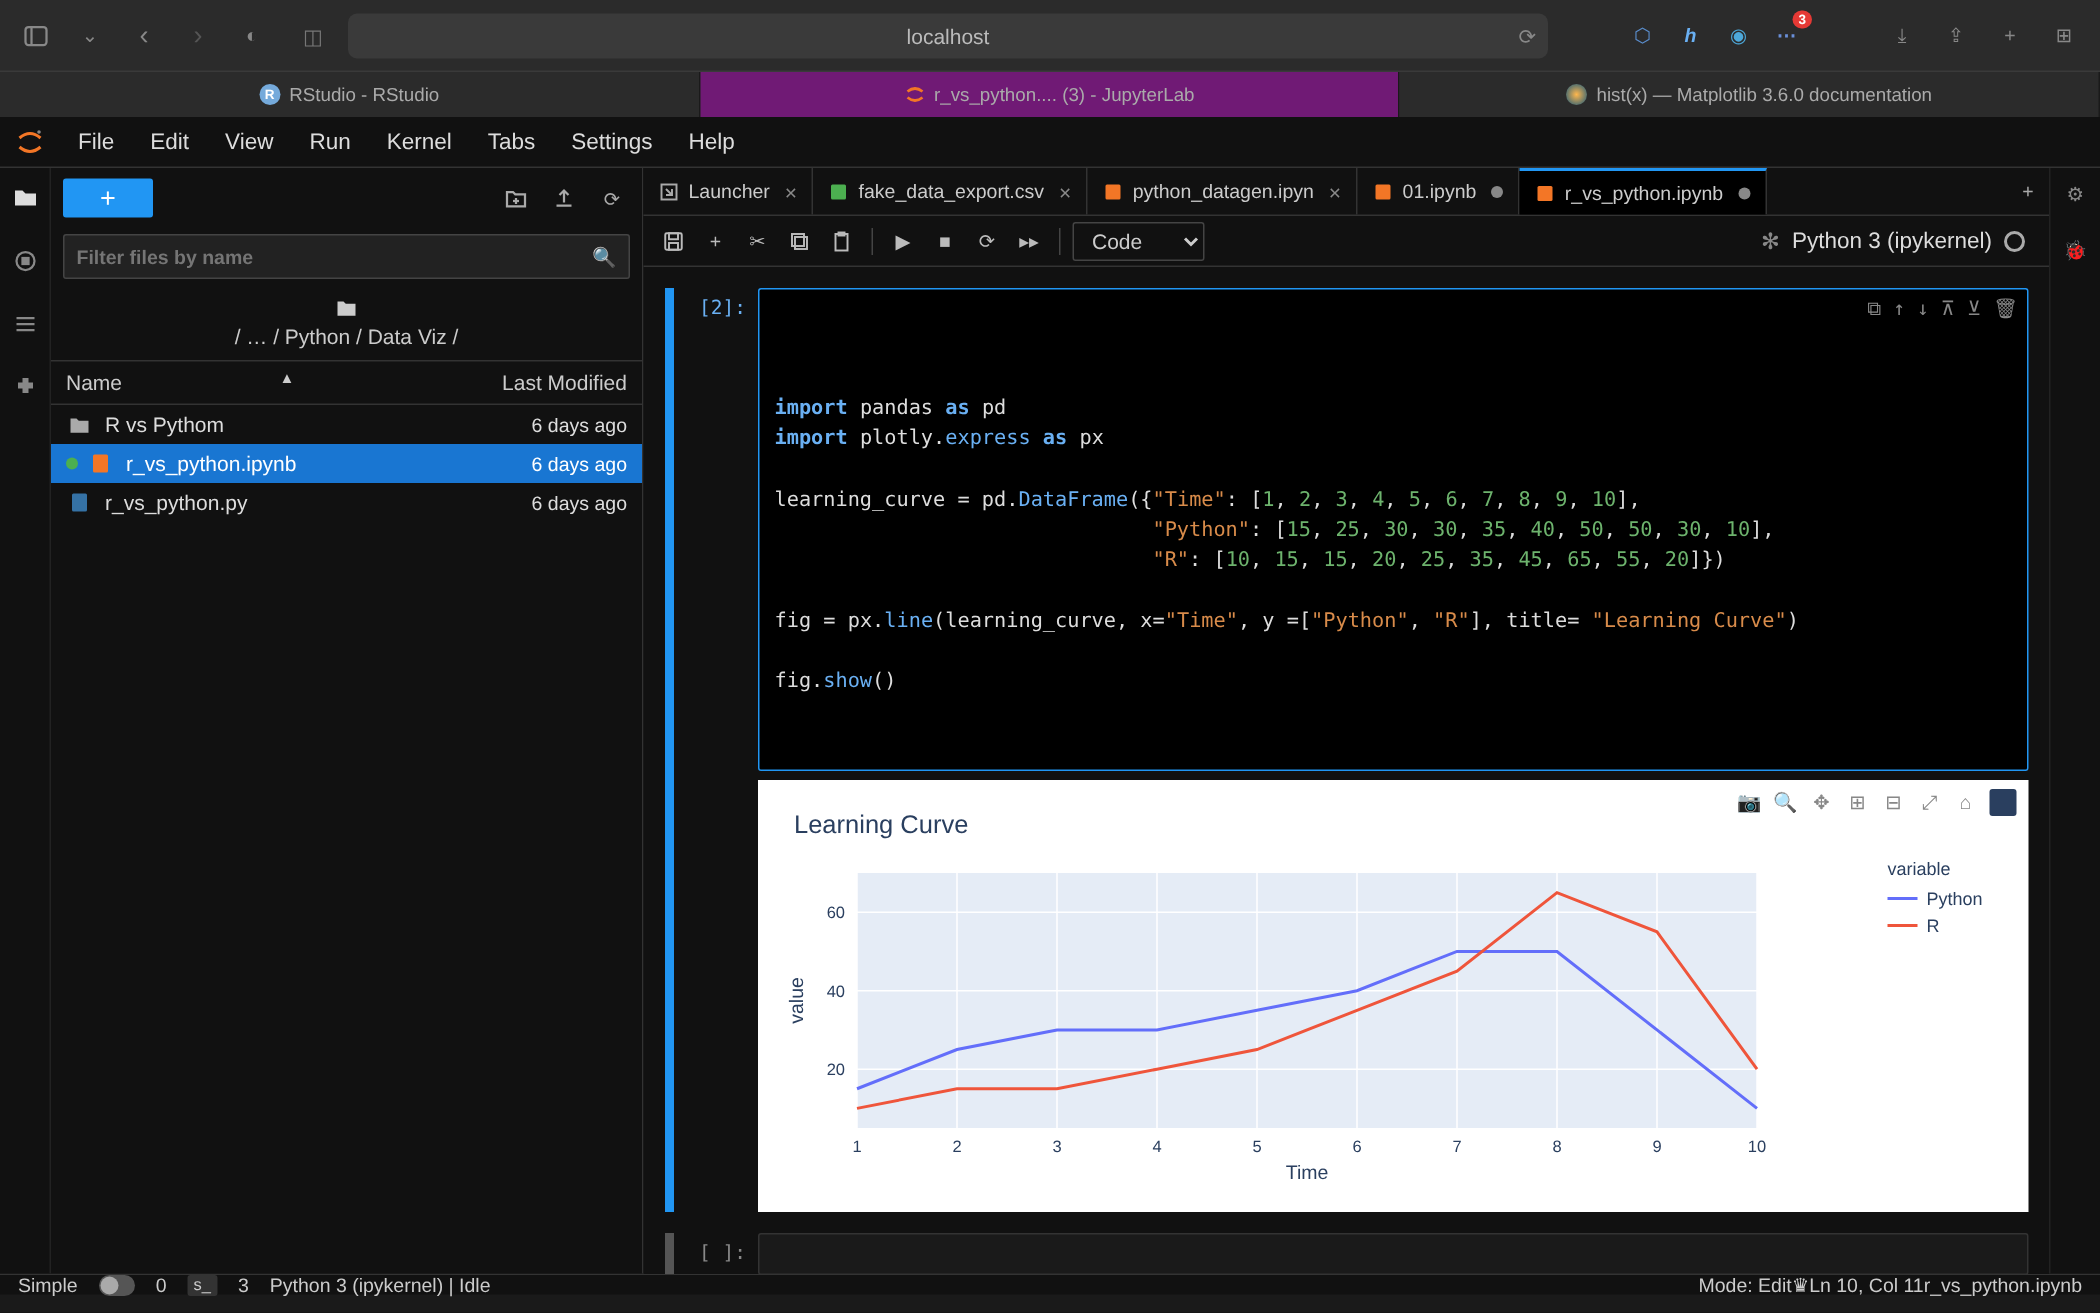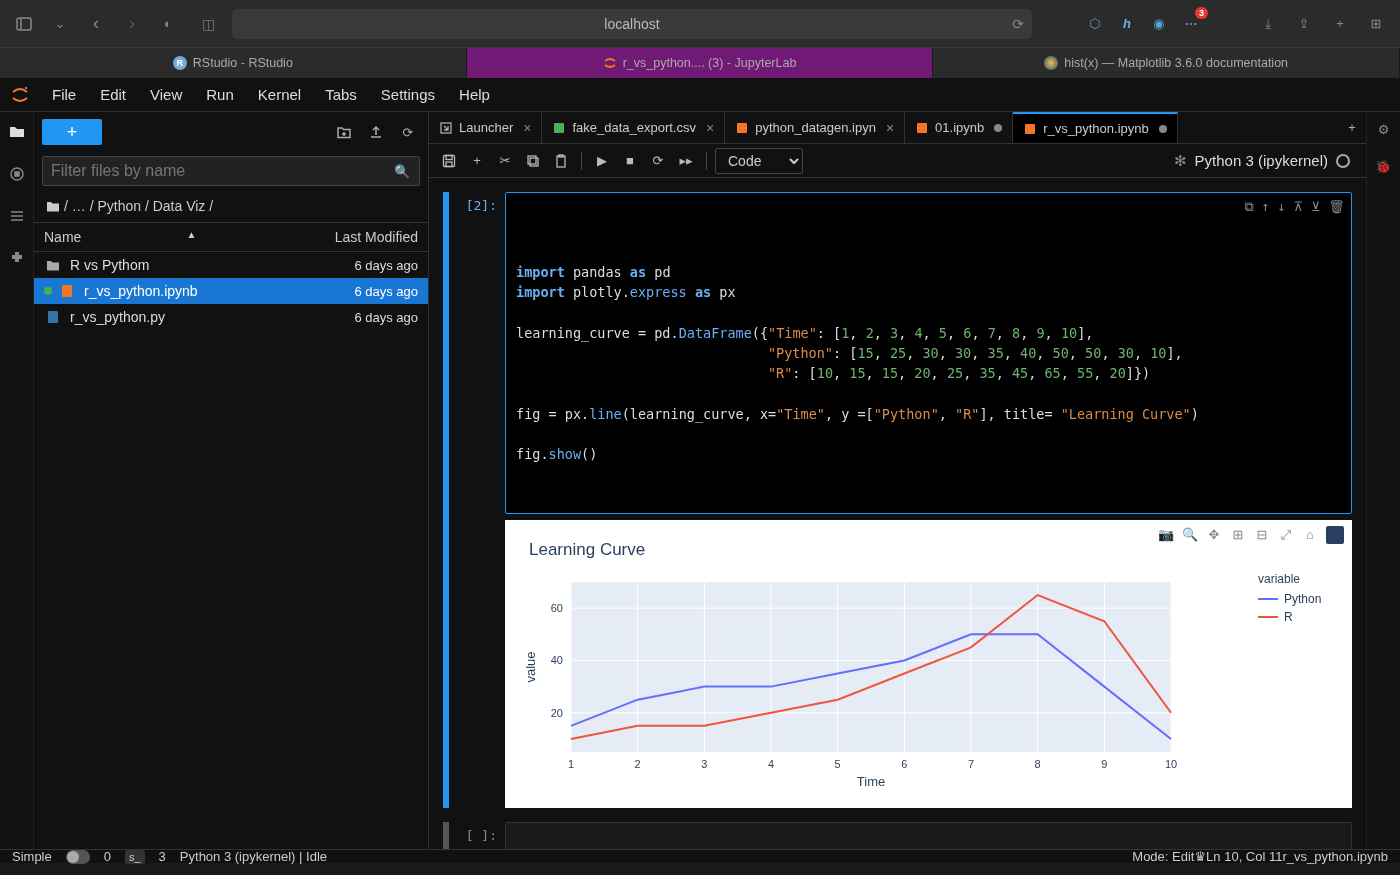--- a/index.html
+++ b/index.html
@@ -33,23 +33,23 @@
 .jlab-main { display: flex; height: calc(875px - 48px - 30px - 34px - 26px); }
 .jlab-activity { width: 34px; background: #111; display: flex; flex-direction: column; align-items: center; padding-top: 10px; gap: 22px; color: #888; border-right: 1px solid #222; }
 .jlab-activity .act-icon { width: 20px; height: 20px; display: flex; align-items: center; justify-content: center; cursor: pointer; }
 .jlab-activity .act-icon.active { color: #ddd; }
 
 .jlab-sidebar { width: 395px; background: #111; border-right: 1px solid #333; display: flex; flex-direction: column; }
 .sidebar-toolbar { height: 40px; display: flex; align-items: center; padding: 0 8px; gap: 8px; }
 .new-launcher { background: #2196f3; color: #fff; width: 60px; height: 26px; border-radius: 2px; display: flex; align-items: center; justify-content: center; font-size: 18px; cursor: pointer; }
 .sidebar-toolbar .tb-icon { width: 24px; height: 24px; display: flex; align-items: center; justify-content: center; color: #aaa; cursor: pointer; }
 .filter-box { margin: 4px 8px; background: #222; border: 1px solid #444; border-radius: 2px; height: 30px; display: flex; align-items: center; padding: 0 8px; color: #888; position: relative; }
-.filter-box input { background: transparent; border: none; color: #ccc; width: 100%; outline: none; font-size: 16px; }
+.filter-box input { background: transparent; border: none; color: #ccc; width: 100%; outline: none; font-size: 13px; font-weight: bold; }
 .filter-box .search-icon { position: absolute; right: 8px; }
-.breadcrumb { padding: 8px 12px; color: #ccc; font-size: 14px; display: flex; align-items: center; gap: 4px; }
+.breadcrumb { padding: 8px 12px; color: #ccc; font-size: 14px; display: flex; align-items: center; gap: 4px; flex-direction: column; }
 .file-header { display: flex; padding: 6px 10px; border-top: 1px solid #333; border-bottom: 1px solid #333; color: #ccc; font-size: 14px; }
 .file-header .col-name { flex: 1; }
 .file-header .col-mod { text-align: right; }
 .file-header .sorter { font-size: 10px; margin-left: 4px; }
 .file-row { display: flex; padding: 5px 10px; align-items: center; color: #ddd; font-size: 14px; cursor: pointer; }
 .file-row.selected { background: #1976d2; color: #fff; }
 .file-row .file-icon { width: 18px; margin-right: 8px; display: flex; align-items: center; justify-content: center; }
 .file-row .file-name { flex: 1; }
 .file-row .file-mod { color: inherit; font-size: 13px; }
 .file-row .file-running { width: 8px; height: 8px; border-radius: 50%; background: #4caf50; margin-right: 6px; }

